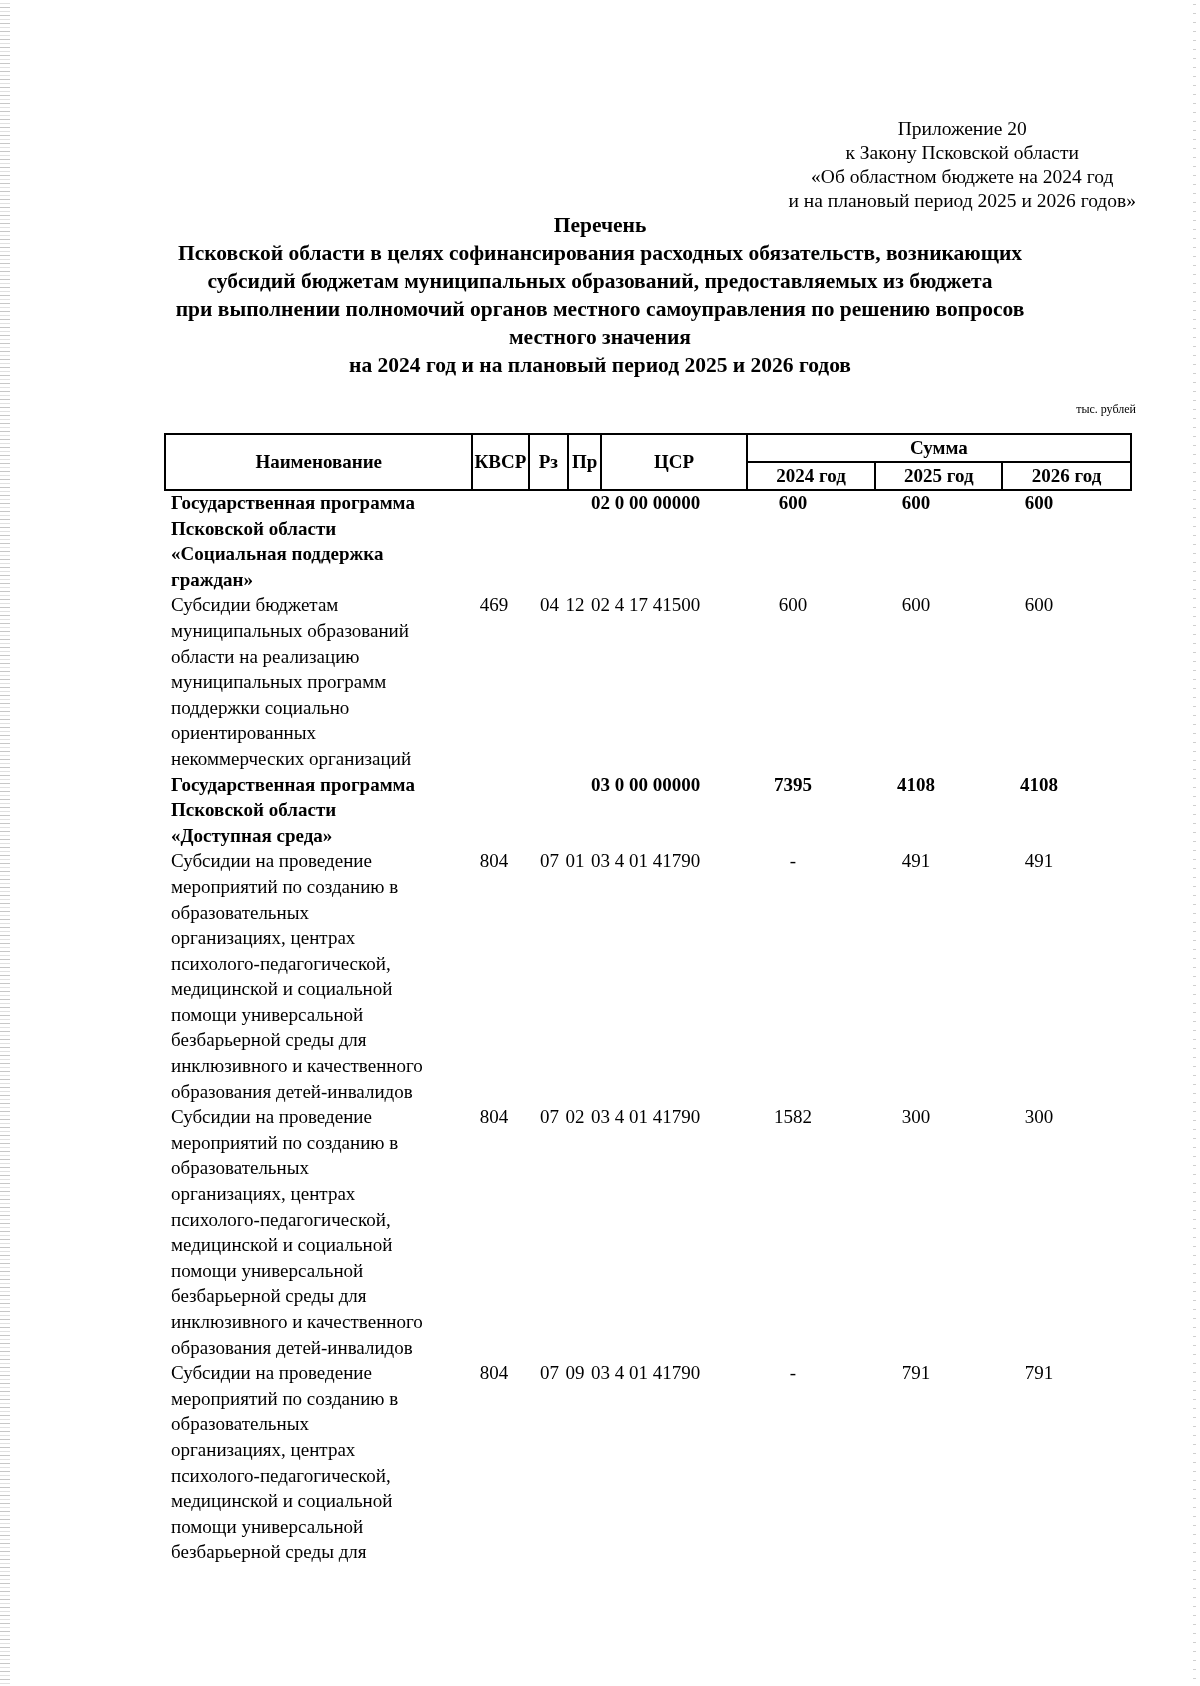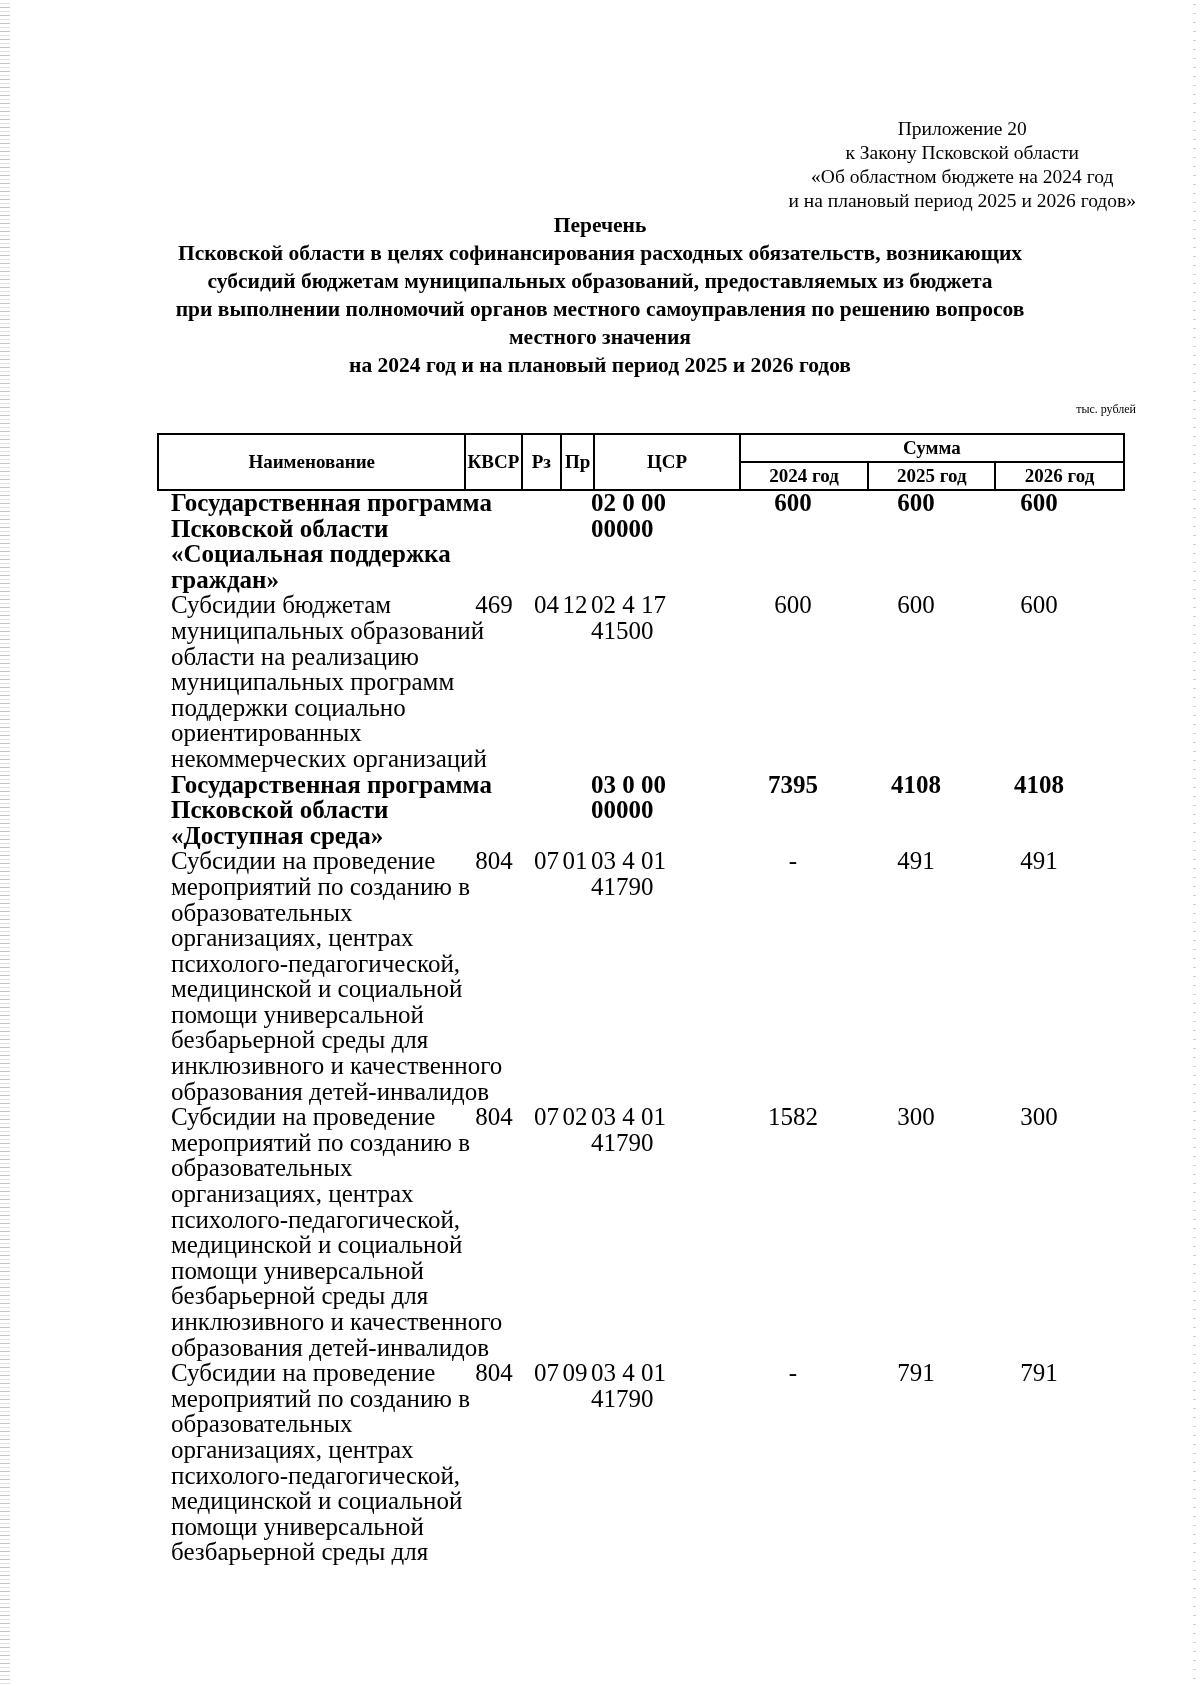--- a/index.html
+++ b/index.html
@@ -22,30 +22,30 @@
       font-size: 19.5px; line-height: 24px;
     }
     .title-block {
       position: absolute; left: 150px; width: 900px; top: 211px; text-align: center;
       font-weight: bold; font-size: 21.5px; line-height: 28px;
     }
     .units {
       position: absolute; right: 64px; top: 402px; font-size: 12px;
     }
     table.hdr {
-      position: absolute; left: 157px; top: 433px; width: 968px;
+      position: absolute; left: 164px; top: 433px; width: 968px;
       border-collapse: collapse; table-layout: fixed;
       font-weight: bold; font-size: 19px;
     }
     table.hdr td {
       border: 2px solid #000; text-align: center; padding: 0; height: 26px;
     }
     .rows {
       position: absolute; left: 168px; top: 490px; width: 968px;
-      font-size: 25px; line-height: 25.6px;
+      font-size: 19px; line-height: 25.6px;
     }
     .row { display: flex; align-items: flex-start; }
     .row.bold { font-weight: bold; }
     .c-name { width: 296px; padding-left: 3px; }
     .c-kvsr { width: 54px; text-align: center; }
     .c-rz { width: 38px; text-align: right; }
     .c-pr { width: 32px; text-align: center; }
     .c-csr { width: 140px; text-align: left; }
     .c-y1 { width: 124px; text-align: center; }
     .c-y2 { width: 122px; text-align: center; }

